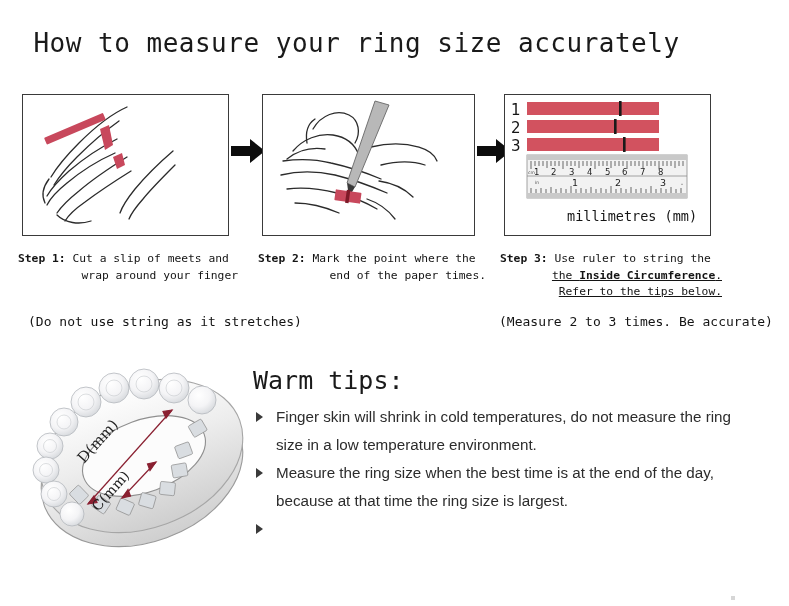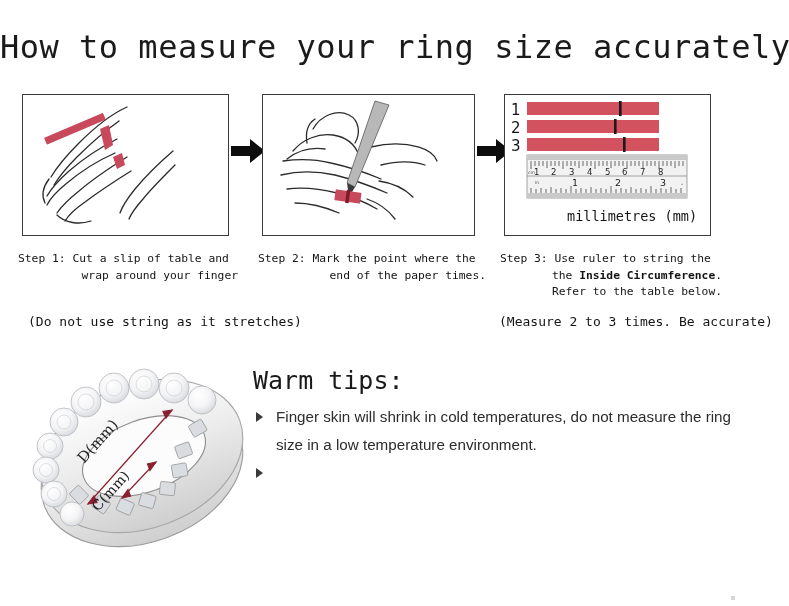--- a/index.html
+++ b/index.html
@@ -10,21 +10,21 @@
     font-family:"DejaVu Sans", sans-serif;
     color:#111;
     overflow:hidden;
   }
 
   
   #page-title {
     position:absolute; left:0; top:28px; width:713px;
     text-align:center;
     font-family:"DejaVu Sans Mono", monospace;
-    font-size:32px;
+    font-size:26px;
     letter-spacing:0.5px;
     color:#1a1a1a;
     white-space:nowrap;
   }
 
   
   .panel {
     position:absolute;
     border:1.5px solid #3a3a3a;
     background:#fff;
@@ -40,26 +40,26 @@
   #arrow-2 { left:477px; }
 
   
   .caption {
     position:absolute;
     font-family:"DejaVu Sans Mono", monospace;
     font-size:11.3px;
     line-height:16.5px;
     color:#141414;
   }
-  .caption .lbl { font-weight:normal; }
+  .caption .lbl { font-weight:bold; }
   .caption .ln2, .caption .ln3 { display:block; text-align:right; }
   #caption-1 { left:18px;  top:251px; width:220px; }
   #caption-2 { left:258px; top:251px; width:228px; }
   #caption-3 { left:500px; top:251px; width:232px; }
-  #caption-3 .ln2, #caption-3 .ln3 { text-align:right; padding-right:10px;}
+  #caption-3 .ln2, #caption-3 .ln3 { text-align:right; padding-right:10px;text-decoration:underline;}
   .bold-inline { font-weight:bold; }
 
   .note {
     position:absolute;
     font-family:"DejaVu Sans Mono", monospace;
     font-size:13px;
     color:#141414;
     white-space:nowrap;
   }
   #note-1 { left:28px;  top:314px; }
@@ -288,36 +288,36 @@
         <line x1="176" y1="93" x2="176" y2="98"></line>
       </g>
     </g>
 
     <text x="62" y="126" font-family="DejaVu Sans Mono, monospace" font-size="13.5" fill="#151515">millimetres (mm)</text>
   </svg>
 </div>
 
 <div class="caption" id="caption-1">
   <span class="lbl">Step 1:</span>
-  <span>Cut a slip of table and</span>
+  <span>Cut a slip of meets and</span>
   <span class="ln2">wrap around your finger</span>
 </div>
 <div class="note" id="note-1">(Do not use string as it stretches)</div>
 
 <div class="caption" id="caption-2">
   <span class="lbl">Step 2:</span>
   <span>Mark the point where the</span>
   <span class="ln2">end of the paper times.</span>
 </div>
 
 <div class="caption" id="caption-3">
   <span class="lbl">Step 3:</span>
   <span>Use ruler to string the</span>
   <span class="ln2"><span>the </span><span class="bold-inline">Inside Circumference</span><span>.</span></span>
-  <span class="ln3">Refer to the table below.</span>
+  <span class="ln3">Refer to the tips below.</span>
 </div>
 <div class="note" id="note-3">(Measure 2 to 3 times. Be accurate)</div>
 
 <svg id="ring-figure" viewBox="0 0 232 222">
   <defs>
     <linearGradient id="metal" x1="0" y1="0" x2="0" y2="1">
       <stop offset="0" stop-color="#ffffff"></stop>
       <stop offset="0.45" stop-color="#ededed"></stop>
       <stop offset="1" stop-color="#cfcfcf"></stop>
     </linearGradient>
@@ -386,16 +386,20 @@
 
 <div id="tips-heading">Warm tips:</div>
 
 <div id="tips-list">
   <div class="tip-item">
     <span class="tip-bullet"></span>
     <span>Finger skin will shrink in cold temperatures, do not measure the ring size in a low temperature environment.</span>
   </div>
   <div class="tip-item">
     <span class="tip-bullet"></span>
+    <span>Measure the ring size when the best time is at the end of the day, because at that time the ring size is largest.</span>
   </div>
+  <div class="tip-item">
+    <span class="tip-bullet"></span>
+  </div>
 </div>
 
 <div id="speck"></div>
 
 </body></html>

